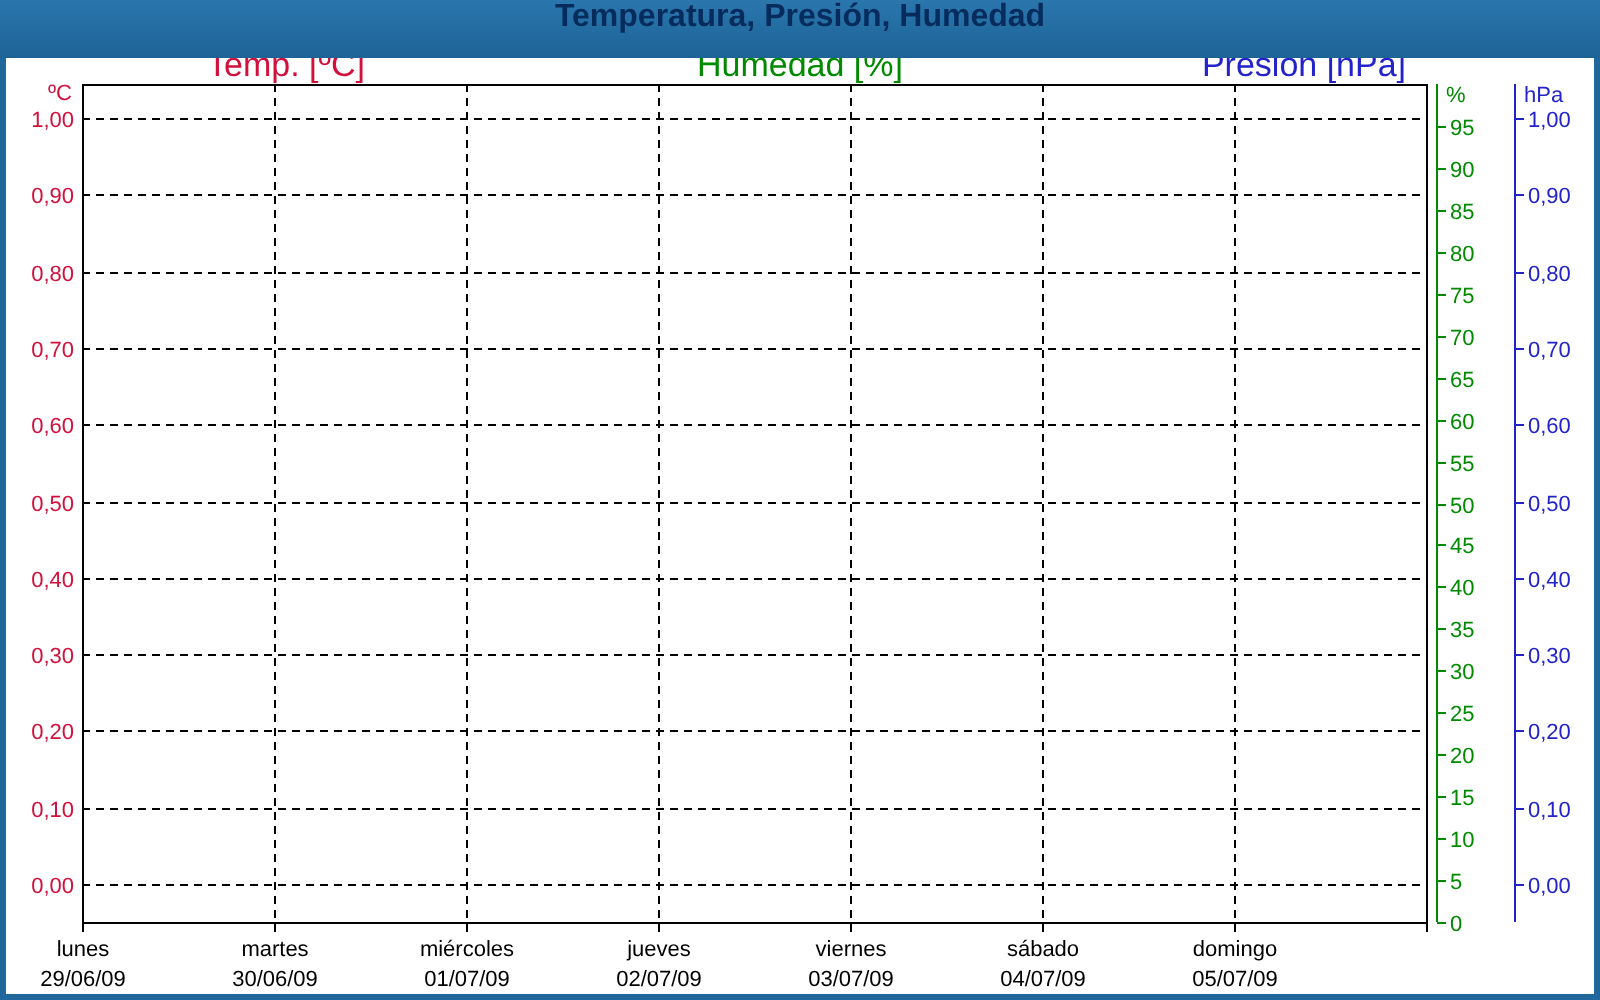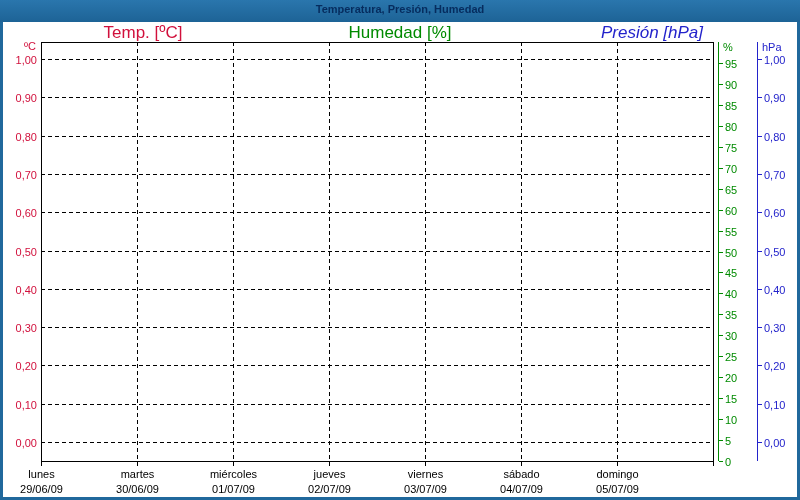--- a/index.html
+++ b/index.html
@@ -8,23 +8,23 @@
     background:#ffffff; overflow:hidden;
     font-family:"Liberation Sans", sans-serif;
   }
   .border-left, .border-right, .border-bottom {
     position:absolute; background:#20689c; z-index:5;
   }
   .border-left  { left:0; top:0; width:3px;  height:500px; }
   .border-right { right:0; top:0; width:3px; height:500px; }
   .border-bottom{ left:0; bottom:0; height:3px; width:800px; }
   .titlebar {
-    position:absolute; left:0; top:0; width:800px; height:22px;
+    position:absolute; left:0; top:0; width:800px; height:29px;
     background:linear-gradient(#2a76ad, #1d6396);
-    color:#062c5e; font-size:11px; font-weight:bold;
+    color:#062c5e; font-size:16px; font-weight:bold;
     text-align:center; line-height:18px; z-index:6;
   }
   .legend-item {
     position:absolute; top:23px; transform:translateX(-50%);
     font-size:17px; white-space:nowrap; z-index:2;
   }
   #legend-temp     { left:143px; }
   #legend-humidity { left:400px; }
   #legend-pressure { left:652px; }
   svg text { font-family:"Liberation Sans", sans-serif; font-size:11px; }
@@ -33,21 +33,21 @@
 </head>
 <body>
 
 <div class="window">
   <div class="titlebar">
     <span>Temperatura, Presión, Humedad</span>
   </div>
 
   <span class="legend-item" id="legend-temp" style="color: rgb(209, 16, 60);">Temp. [ºC]</span>
   <span class="legend-item" id="legend-humidity" style="color: rgb(0, 138, 0);">Humedad [%]</span>
-  <span class="legend-item" id="legend-pressure" style="color: rgb(35, 35, 203); font-style: italic;">Presión [hPa]</span>
+  <span class="legend-item" id="legend-pressure" style="color: rgb(35, 35, 203);">Presión [hPa]</span>
 
   <svg id="chart-canvas" width="800" height="500">
       <line x1="137.5" y1="42" x2="137.5" y2="461" stroke="#000000" stroke-width="1" stroke-dasharray="4 3" shape-rendering="crispEdges"></line>
       <line x1="233.5" y1="42" x2="233.5" y2="461" stroke="#000000" stroke-width="1" stroke-dasharray="4 3" shape-rendering="crispEdges"></line>
       <line x1="329.5" y1="42" x2="329.5" y2="461" stroke="#000000" stroke-width="1" stroke-dasharray="4 3" shape-rendering="crispEdges"></line>
       <line x1="425.5" y1="42" x2="425.5" y2="461" stroke="#000000" stroke-width="1" stroke-dasharray="4 3" shape-rendering="crispEdges"></line>
       <line x1="521.5" y1="42" x2="521.5" y2="461" stroke="#000000" stroke-width="1" stroke-dasharray="4 3" shape-rendering="crispEdges"></line>
       <line x1="617.5" y1="42" x2="617.5" y2="461" stroke="#000000" stroke-width="1" stroke-dasharray="4 3" shape-rendering="crispEdges"></line>
       <line x1="41" y1="442.5" x2="713" y2="442.5" stroke="#000000" stroke-width="1" stroke-dasharray="4 3" shape-rendering="crispEdges"></line>
       <text x="37" y="446.5" fill="#d1103c" text-anchor="end">0,00</text>

